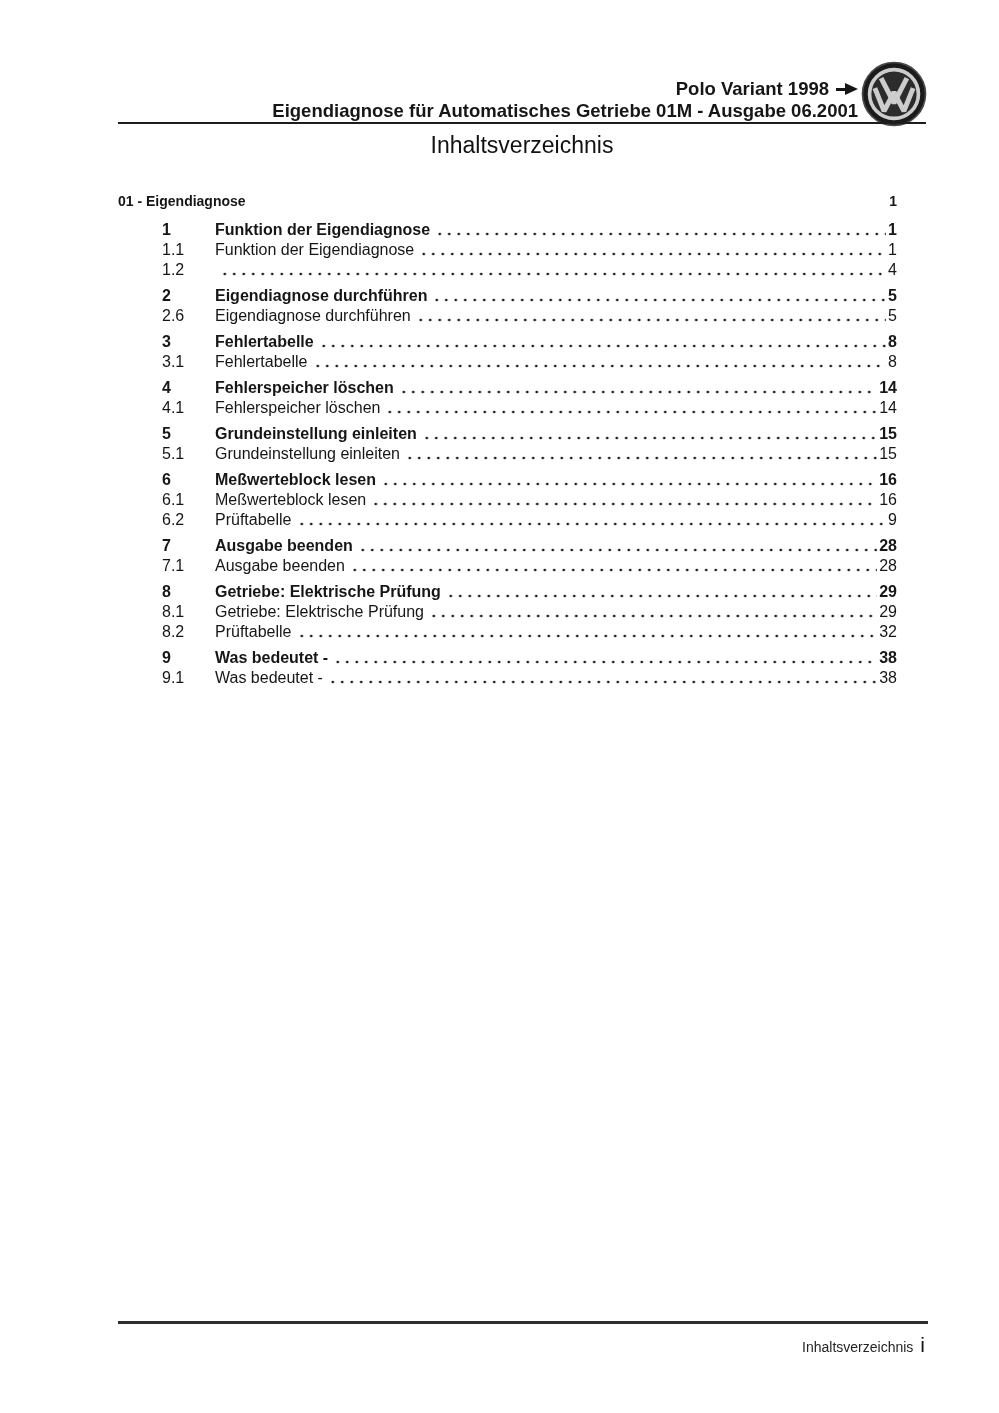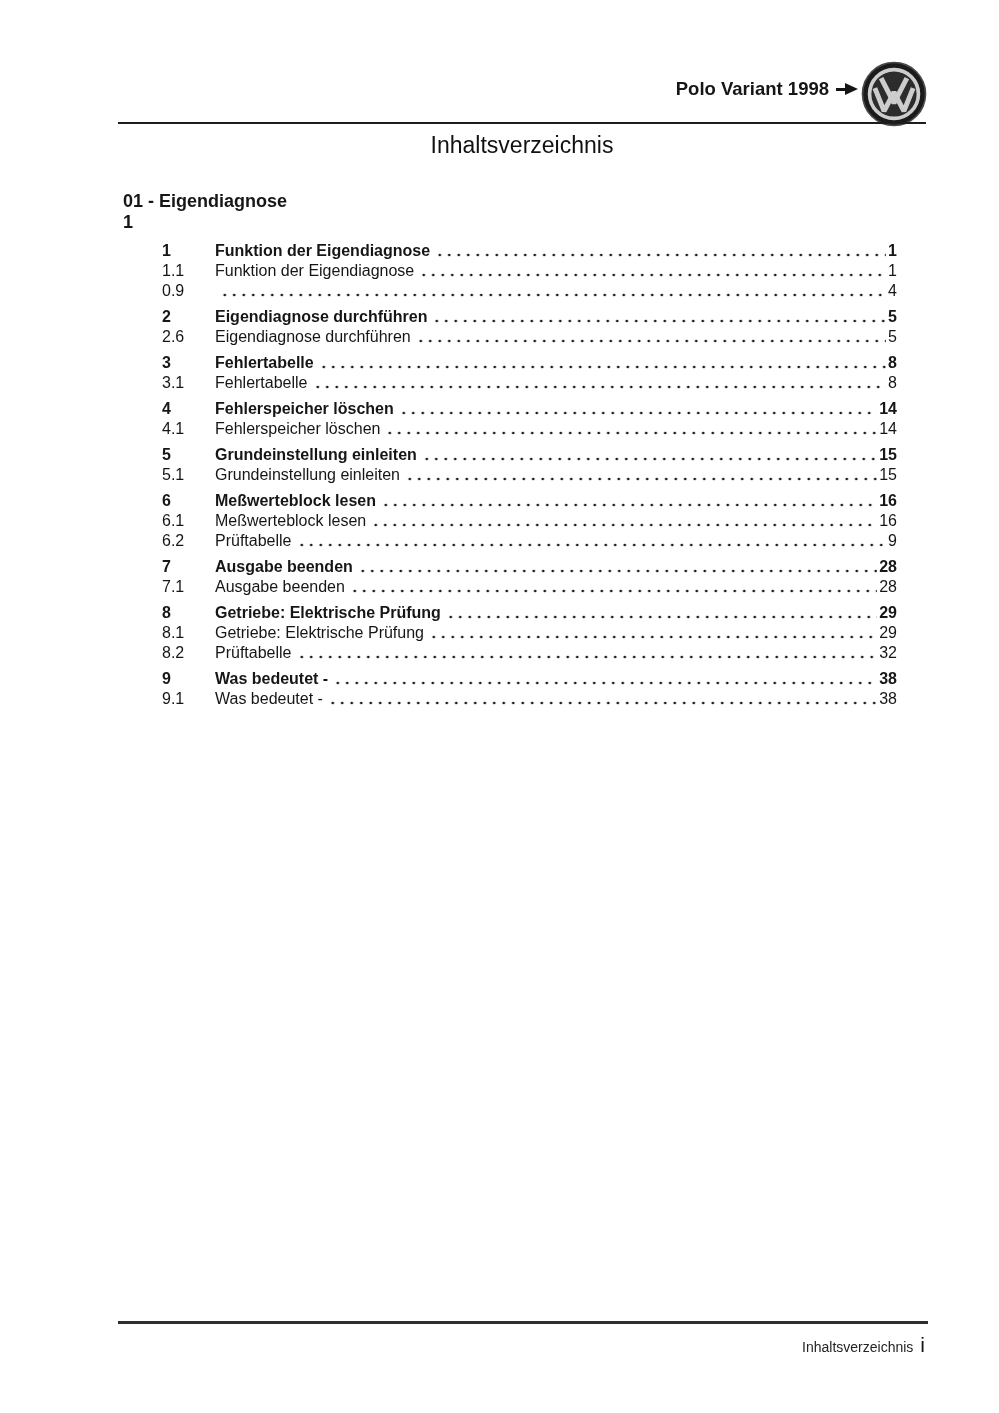--- a/index.html
+++ b/index.html
@@ -45,21 +45,21 @@
   
   .page-title {
     position:absolute; left:118px; top:132px; width:808px; margin:0;
     text-align:center; font-size:23px; font-weight:400; color:#111;
   }
 
   
   .toc { position:absolute; left:118px; top:191px; width:779px; }
   .toc-chapter {
     display:flex; align-items:baseline;
-    font-size:18px; font-weight:bold; line-height:21px; margin-bottom:8px;flex-direction:column;
+    font-size:14px; font-weight:bold; line-height:21px; margin-bottom:8px;
   }
   .toc-group { margin-bottom:6px; }
   .toc-row { display:flex; font-size:16px; line-height:20px; }
   .toc-row.lvl1 { font-weight:bold; }
   .toc-row .num { flex:none; width:53px; margin-left:44px; }
   .toc-row .label { flex:none; white-space:nowrap; }
   .chapter-label { flex:none; white-space:nowrap; }
   .dots {
     flex:1 1 auto; min-width:12px;
     margin-left:5px; margin-right:2px;
@@ -82,20 +82,21 @@
   .footer-section { font-size:14px; color:#242424; }
   .footer-page { font-size:21px; font-weight:400; color:#161616; line-height:24px; }
 </style>
 </head>
 <body>
 
 <div class="page">
 
   <div class="header-text">
     <span class="hdr-line"><span>Polo Variant 1998</span><span class="arrow-icon"></span></span>
+    <span class="hdr-line">Eigendiagnose für Automatisches Getriebe 01M - Ausgabe 06.2001</span>
   </div>
 
   <div class="logo">
     <svg viewBox="0 0 100 100" width="66" height="66" aria-hidden="true">
       <circle cx="50" cy="50" r="49" fill="#4a4a4a"></circle>
       <circle cx="50" cy="50" r="46.5" fill="#1b1b1b"></circle>
       <circle cx="50" cy="50" r="40" fill="#2c2c2c"></circle>
       <circle cx="50" cy="50" r="37" fill="none" stroke="#cdcdcd" stroke-width="5.5"></circle>
       <path d="M21 41 L35 76 L50 47 L65 76 L79 41" fill="none" stroke="#cdcdcd" stroke-width="7.5" stroke-linejoin="bevel"></path>
       <path d="M30.5 26 L50 64 L69.5 26" fill="none" stroke="#cdcdcd" stroke-width="7.5" stroke-linejoin="bevel"></path>
@@ -120,21 +121,21 @@
             <span class="dots"></span>
             <span class="pg">1</span>
           </div>
           <div class="toc-row lvl2">
             <span class="num">1.1</span>
             <span class="label">Funktion der Eigendiagnose</span>
             <span class="dots"></span>
             <span class="pg">1</span>
           </div>
           <div class="toc-row lvl2">
-            <span class="num">0.9</span>
+            <span class="num">1.2</span>
             <span class="dots"></span>
             <span class="pg">4</span>
           </div>
         </div>
         <div class="toc-group">
           <div class="toc-row lvl1">
             <span class="num">2</span>
             <span class="label">Eigendiagnose durchführen</span>
             <span class="dots"></span>
             <span class="pg">5</span>

